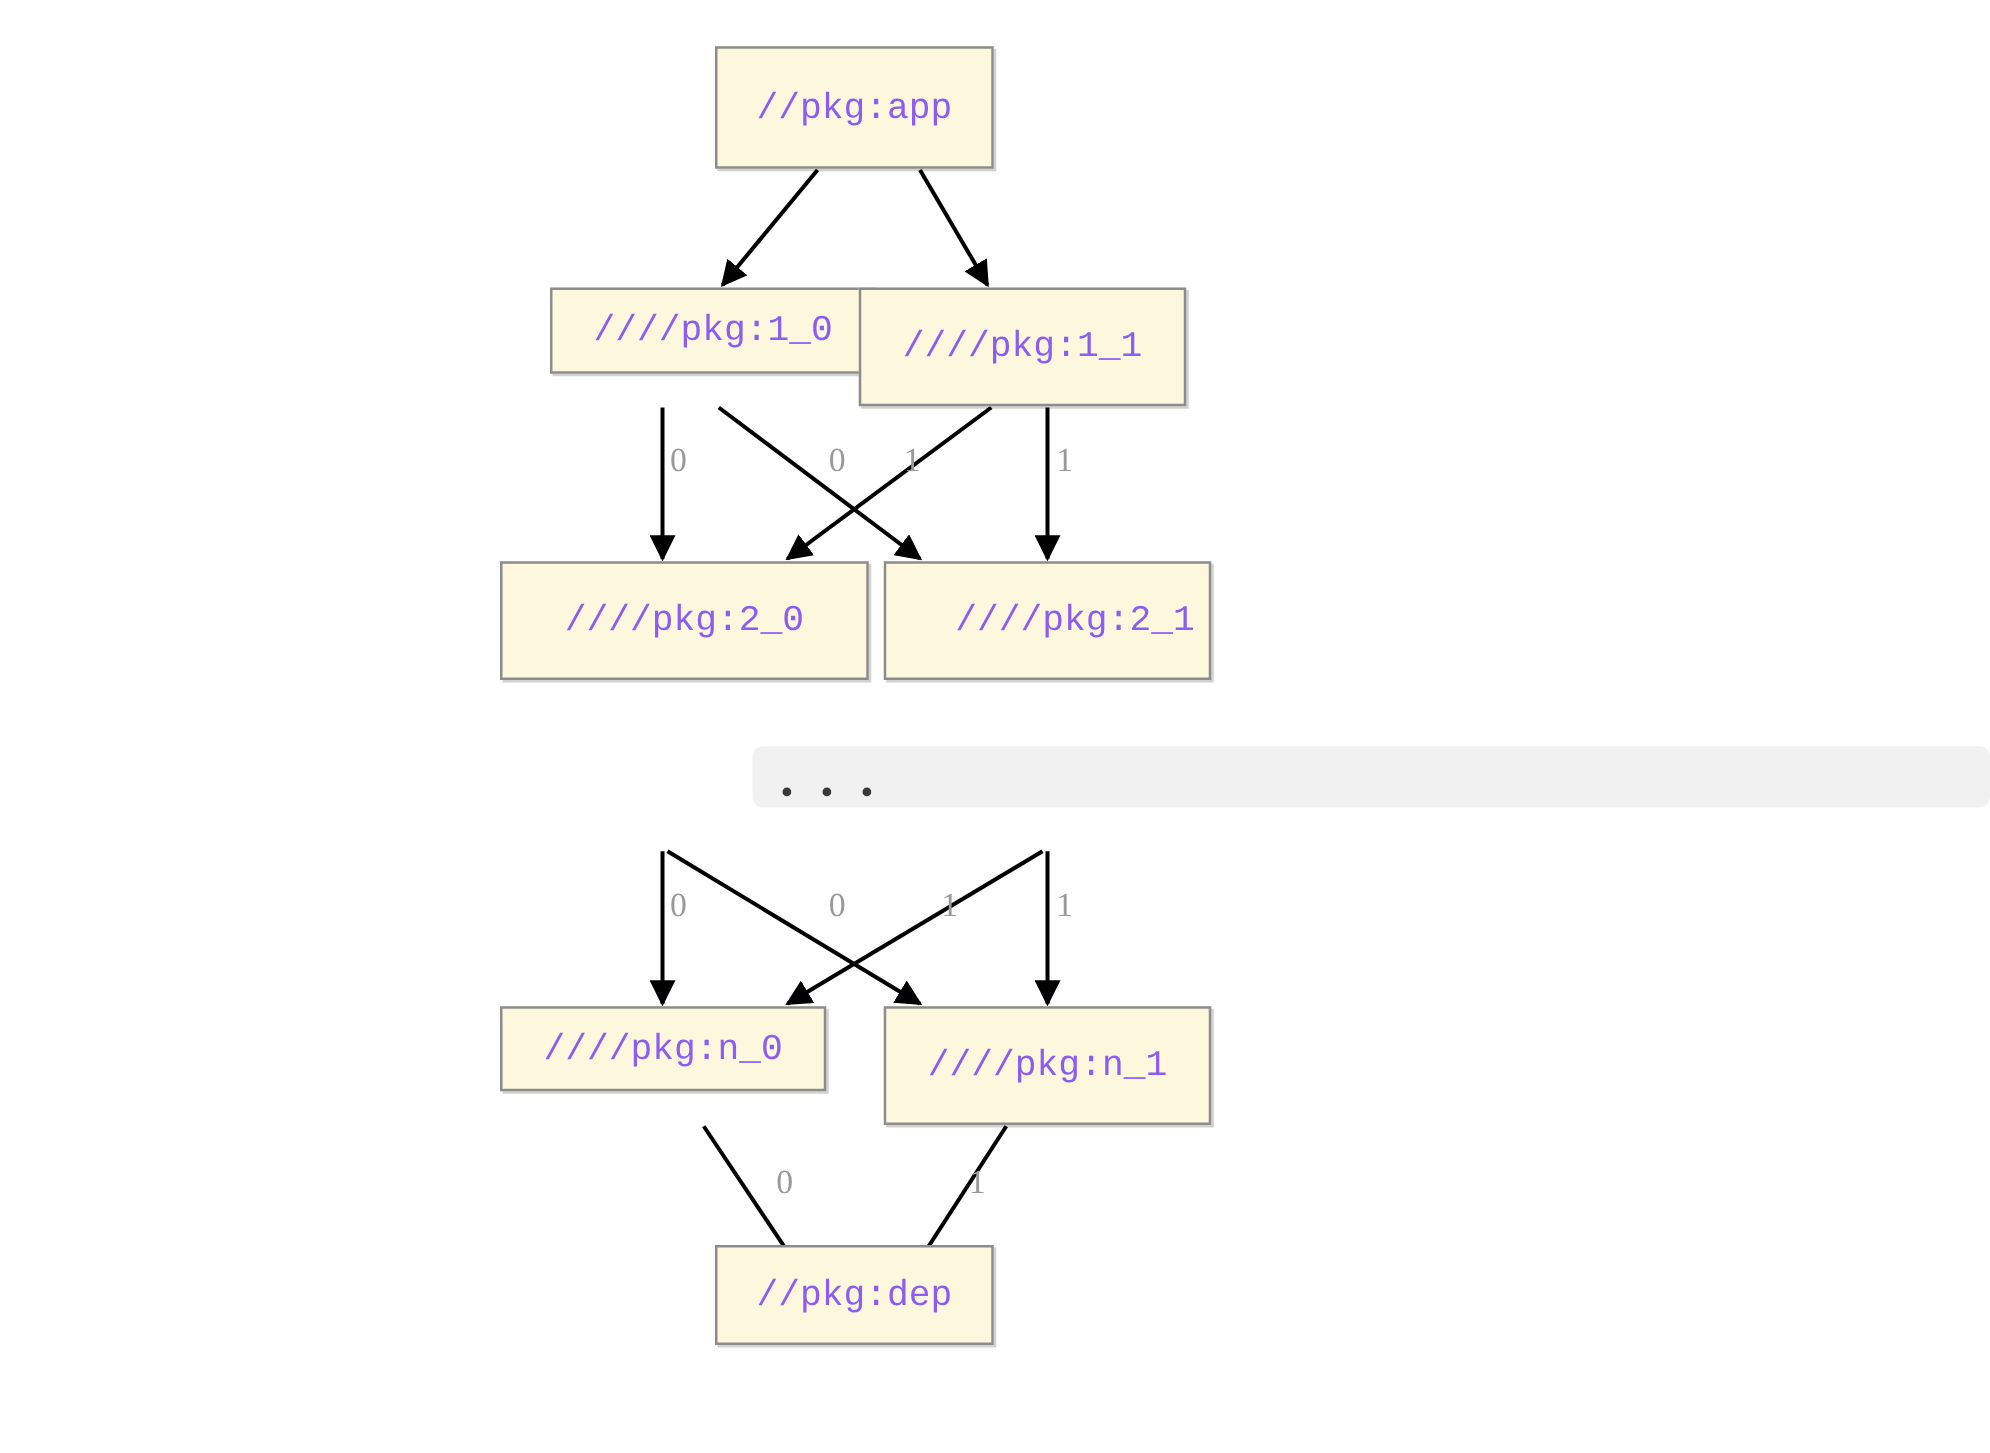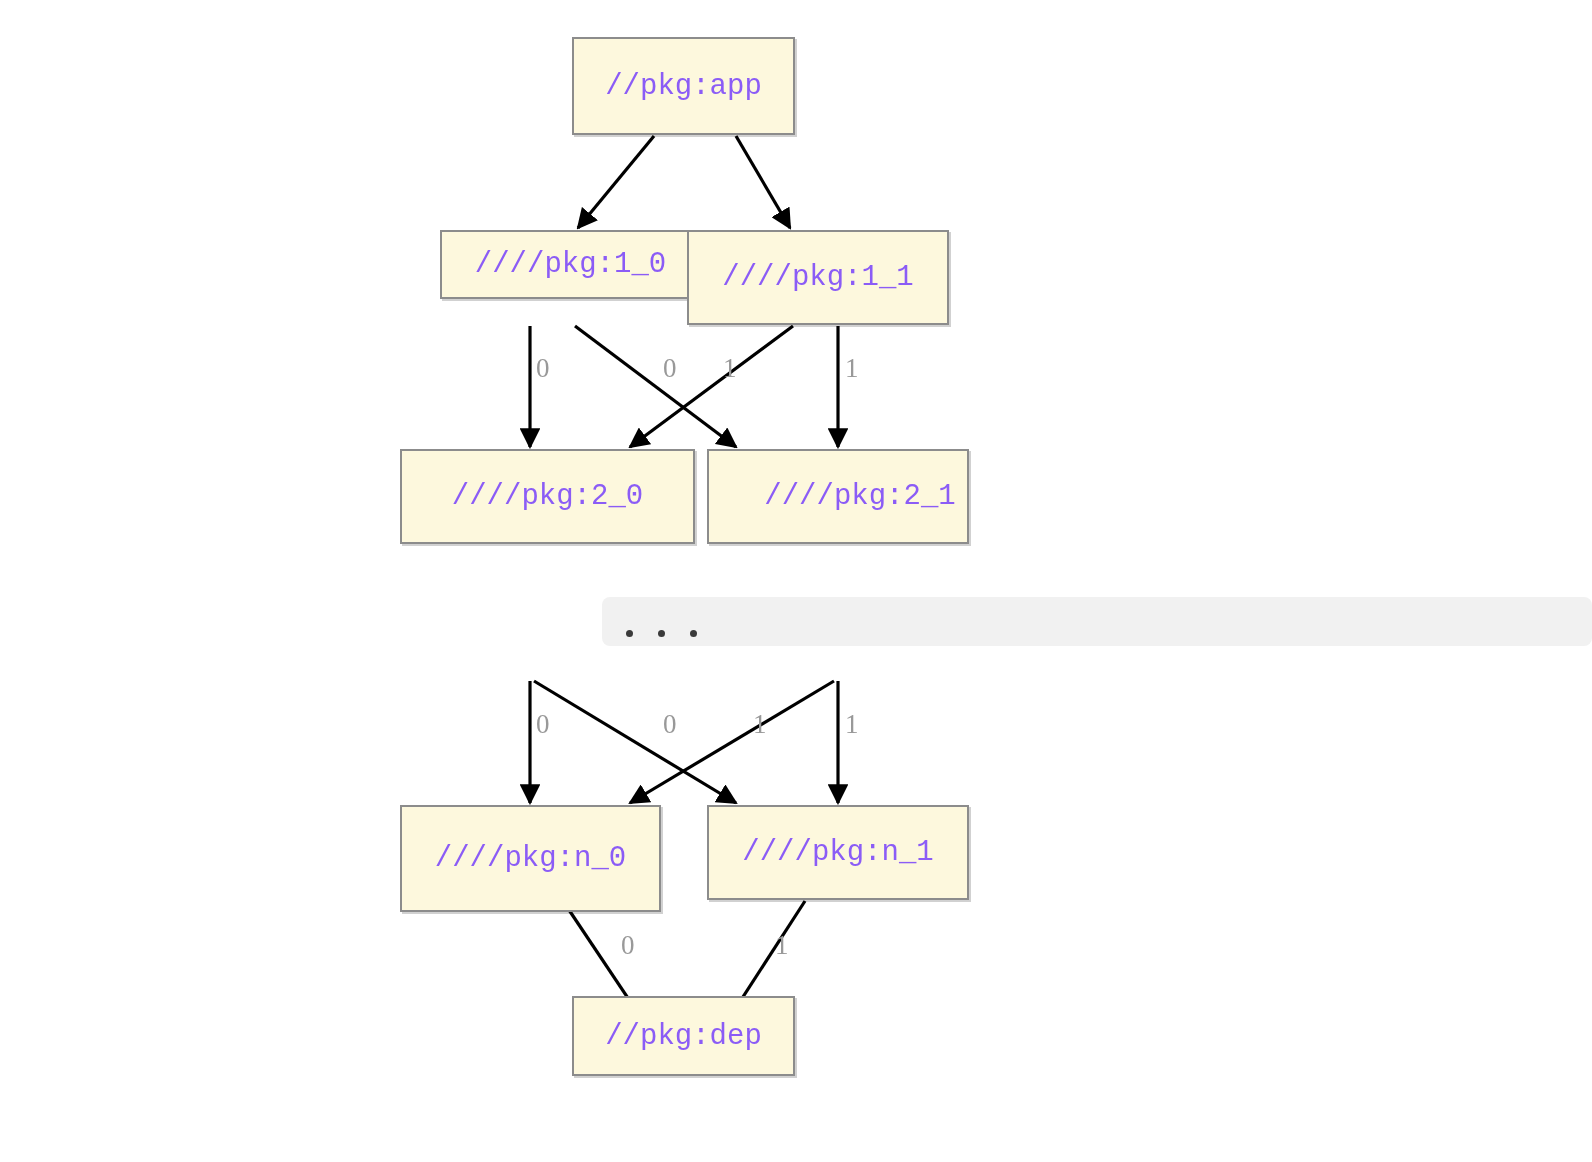--- a/index.html
+++ b/index.html
@@ -108,21 +108,21 @@
       </div>
       <div class="node" style="left: 687px; top: 230px; width: 262px; height: 95px; background: rgb(253, 248, 221); border-color: rgb(140, 140, 140);">
         <span class="node-label">////pkg:1_1</span>
       </div>
       <div class="node" style="left: 400px; top: 449px; width: 295px; height: 95px; background: rgb(253, 248, 221); border-color: rgb(140, 140, 140);">
         <span class="node-label">////pkg:2_0</span>
       </div>
       <div class="node" style="left: 707px; top: 449px; width: 262px; height: 95px; background: rgb(253, 248, 221); border-color: rgb(140, 140, 140); padding-left: 44px;">
         <span class="node-label">////pkg:2_1</span>
       </div>
-      <div class="node" style="left: 400px; top: 805px; width: 261px; height: 107px; background: rgb(253, 248, 221); border-color: rgb(140, 140, 140);">
+      <div class="node" style="left: 400px; top: 805px; width: 261px; height: 68px; background: rgb(253, 248, 221); border-color: rgb(140, 140, 140);">
         <span class="node-label">////pkg:n_0</span>
       </div>
       <div class="node" style="left: 707px; top: 805px; width: 262px; height: 95px; background: rgb(253, 248, 221); border-color: rgb(140, 140, 140);">
         <span class="node-label">////pkg:n_1</span>
       </div>
       <div class="node" style="left: 572px; top: 996px; width: 223px; height: 80px; background: rgb(253, 248, 221); border-color: rgb(140, 140, 140);">
         <span class="node-label">//pkg:dep</span>
       </div>
     </div>
   <div id="edge-labels-layer">

